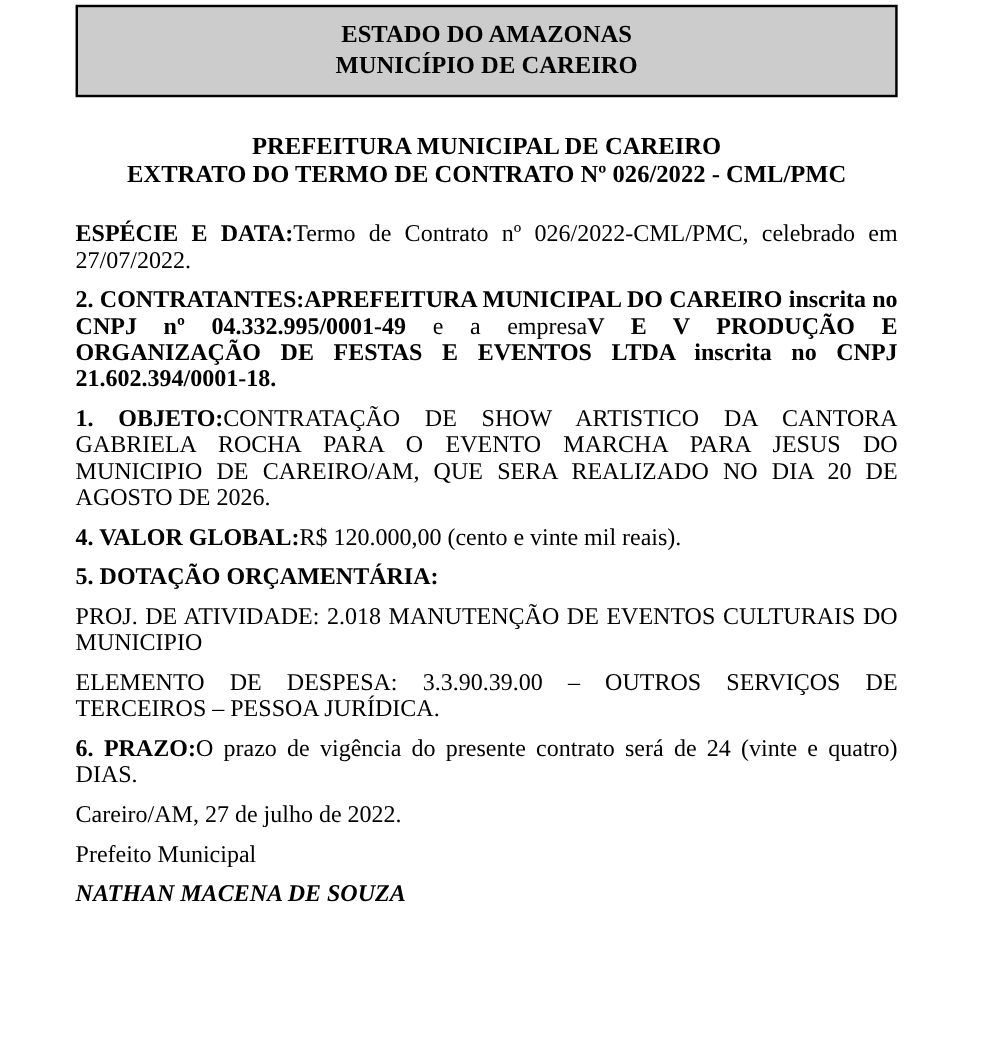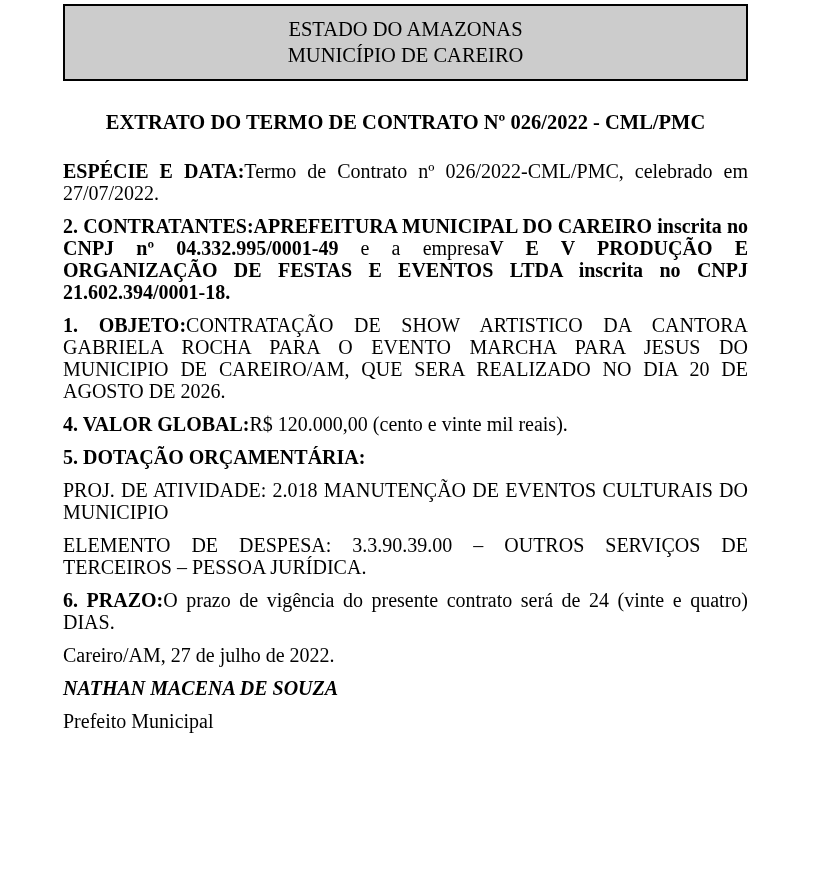--- a/index.html
+++ b/index.html
@@ -18,21 +18,21 @@
     font-family: "Liberation Serif", "DejaVu Serif", serif;
     overflow: hidden;
   }
   .doc {
     padding: 4px 83px 0 63px;
   }
   .header-box {
     border: 2px solid var(--box-border);
     background: var(--box-bg);
     text-align: center;
-    font-weight: normal;
+    font-weight: bold;
     font-size: 20.5px;
     line-height: 26px;
     padding: 10px 0 11px 0;
   }
   .doc-title {
     margin-top: 29px;
     text-align: center;
     font-weight: bold;
     font-size: 20.5px;
     line-height: 24px;
@@ -54,30 +54,31 @@
 <body>
 
 <div class="doc">
 
   <div class="header-box">
     <div>ESTADO DO AMAZONAS</div>
     <div>MUNICÍPIO DE CAREIRO</div>
   </div>
 
   <div class="doc-title">
+    <div>PREFEITURA MUNICIPAL DE CAREIRO</div>
     <div>EXTRATO DO TERMO DE CONTRATO Nº 026/2022 - CML/PMC</div>
   </div>
 
   <div class="doc-body">
       <p><span class="r-bold">ESPÉCIE E DATA:</span><span class="r-normal">Termo de Contrato nº 026/2022-CML/PMC, celebrado em 27/07/2022.</span></p>
       <p><span class="r-bold">2. CONTRATANTES:APREFEITURA MUNICIPAL DO CAREIRO inscrita no CNPJ nº 04.332.995/0001-49</span><span class="r-normal"> e a empresa</span><span class="r-bold">V E V PRODUÇÃO E ORGANIZAÇÃO DE FESTAS E EVENTOS LTDA inscrita no CNPJ 21.602.394/0001-18.</span></p>
       <p><span class="r-bold">1. OBJETO:</span><span class="r-normal">CONTRATAÇÃO DE SHOW ARTISTICO DA CANTORA GABRIELA ROCHA PARA O EVENTO MARCHA PARA JESUS DO MUNICIPIO DE CAREIRO/AM, QUE SERA REALIZADO NO DIA 20 DE AGOSTO DE 2026.</span></p>
       <p><span class="r-bold">4. VALOR GLOBAL:</span><span class="r-normal">R$ 120.000,00 (cento e vinte mil reais).</span></p>
       <p><span class="r-bold">5. DOTAÇÃO ORÇAMENTÁRIA:</span></p>
       <p><span class="r-normal">PROJ. DE ATIVIDADE: 2.018 MANUTENÇÃO DE EVENTOS CULTURAIS DO MUNICIPIO</span></p>
       <p><span class="r-normal">ELEMENTO DE DESPESA: 3.3.90.39.00 – OUTROS SERVIÇOS DE TERCEIROS – PESSOA JURÍDICA.</span></p>
       <p><span class="r-bold">6. PRAZO:</span><span class="r-normal">O prazo de vigência do presente contrato será de 24 (vinte e quatro) DIAS.</span></p>
       <p><span class="r-normal">Careiro/AM, 27 de julho de 2022.</span></p>
+      <p><span class="r-normal">Prefeito Municipal</span></p>
       <p><span class="r-bold-italic">NATHAN MACENA DE SOUZA</span></p>
-      <p><span class="r-normal">Prefeito Municipal</span></p>
     </div>
 
 </div>
 
 </body></html>

